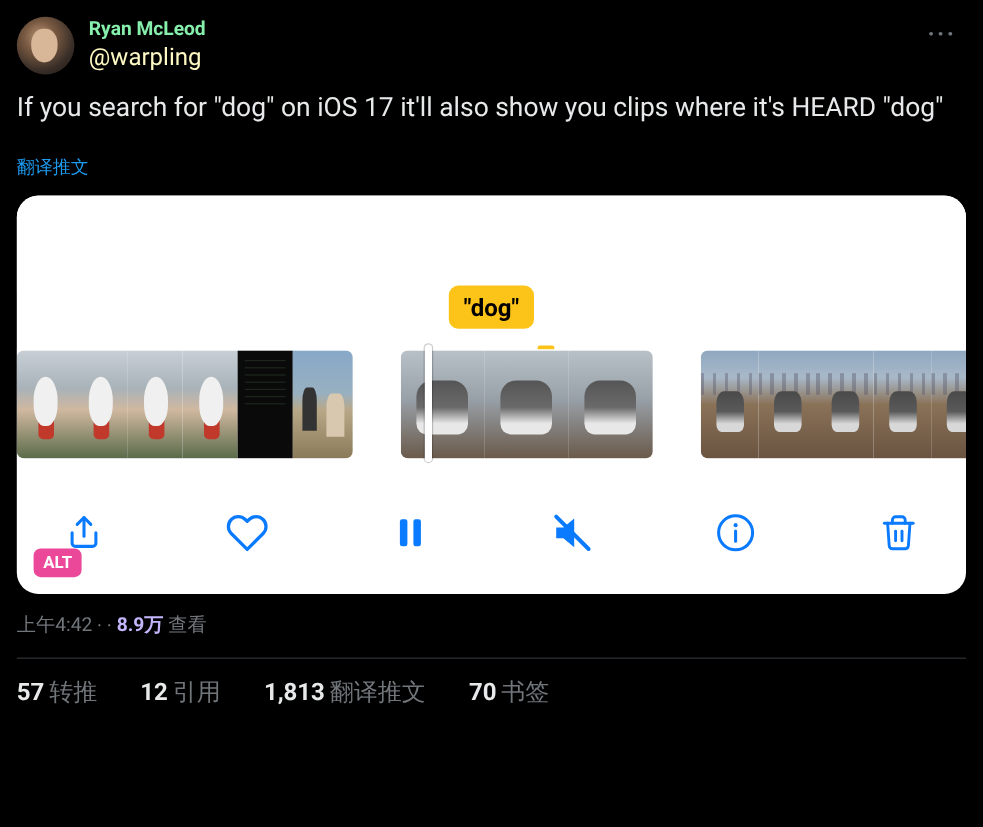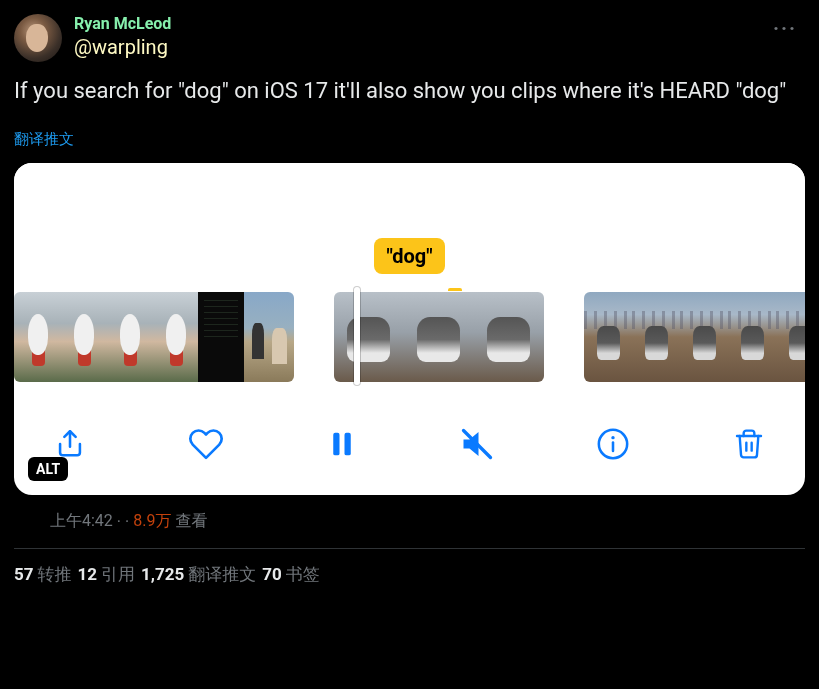--- a/index.html
+++ b/index.html
@@ -174,49 +174,48 @@
     align-items: center;
     justify-content: center;
     color: #0a7aff;
   }
   .ctl svg { display: block; }
 
   .alt-badge {
     position: absolute;
     left: 14px;
     bottom: 14px;
-    background: #000000;
+    background: #ec4899;
     color: #fff;
     font-weight: 700;
     font-size: 14px;
     padding: 4px 8px;
     border-radius: 6px;
   }
 
   .meta-row {
     margin-top: 16px;
     color: #71767b;
     font-size: 16px;
     display: flex;
     align-items: center;
     gap: 4px;
-    margin-left: 36px;
-  }
-  .meta-strong { font-weight: 400; color: #c2410c; }
+  }
+  .meta-strong { font-weight: 700; color: #c4b5fd; }
   .divider {
     height: 1px;
     background: #2f3336;
     margin-top: 16px;
     margin-bottom: 14px;
   }
   .stats-row {
     display: flex;
-    gap: 6px;
+    gap: 36px;
     color: #71767b;
-    font-size: 17px;
+    font-size: 20px;
   }
   .stats-row .num { font-weight: 700; color: #e7e9ea; margin-right: 4px; }
 </style>
 </head>
 <body>
 
 <div class="tweet">
 
   <div class="header-row">
     <div class="avatar"></div>
@@ -325,20 +324,20 @@
   <div class="divider"></div>
 
   <div class="stats-row">
     <span>
       <span class="num">57</span><span>转推</span>
     </span>
     <span>
       <span class="num">12</span><span>引用</span>
     </span>
     <span>
-      <span class="num">1,725</span><span>翻译推文</span>
+      <span class="num">1,813</span><span>翻译推文</span>
     </span>
     <span>
       <span class="num">70</span><span>书签</span>
     </span>
   </div>
 
 </div>
 
 </body></html>

